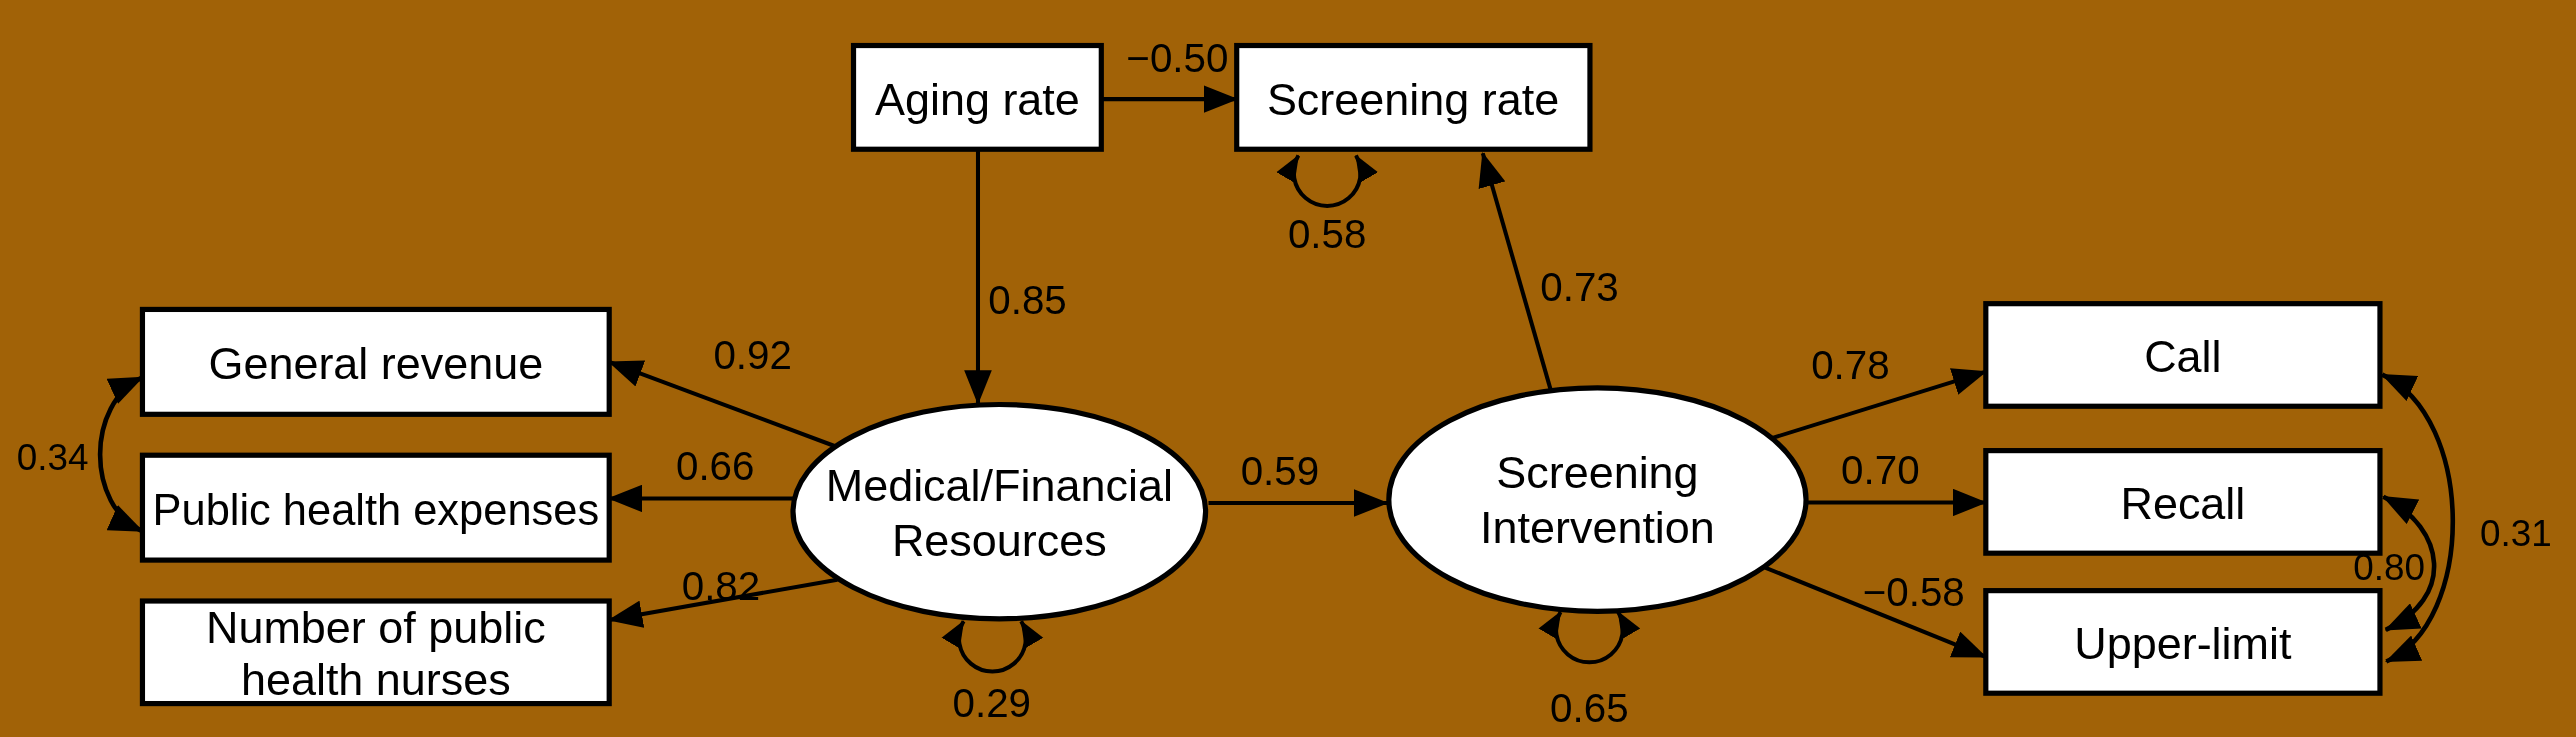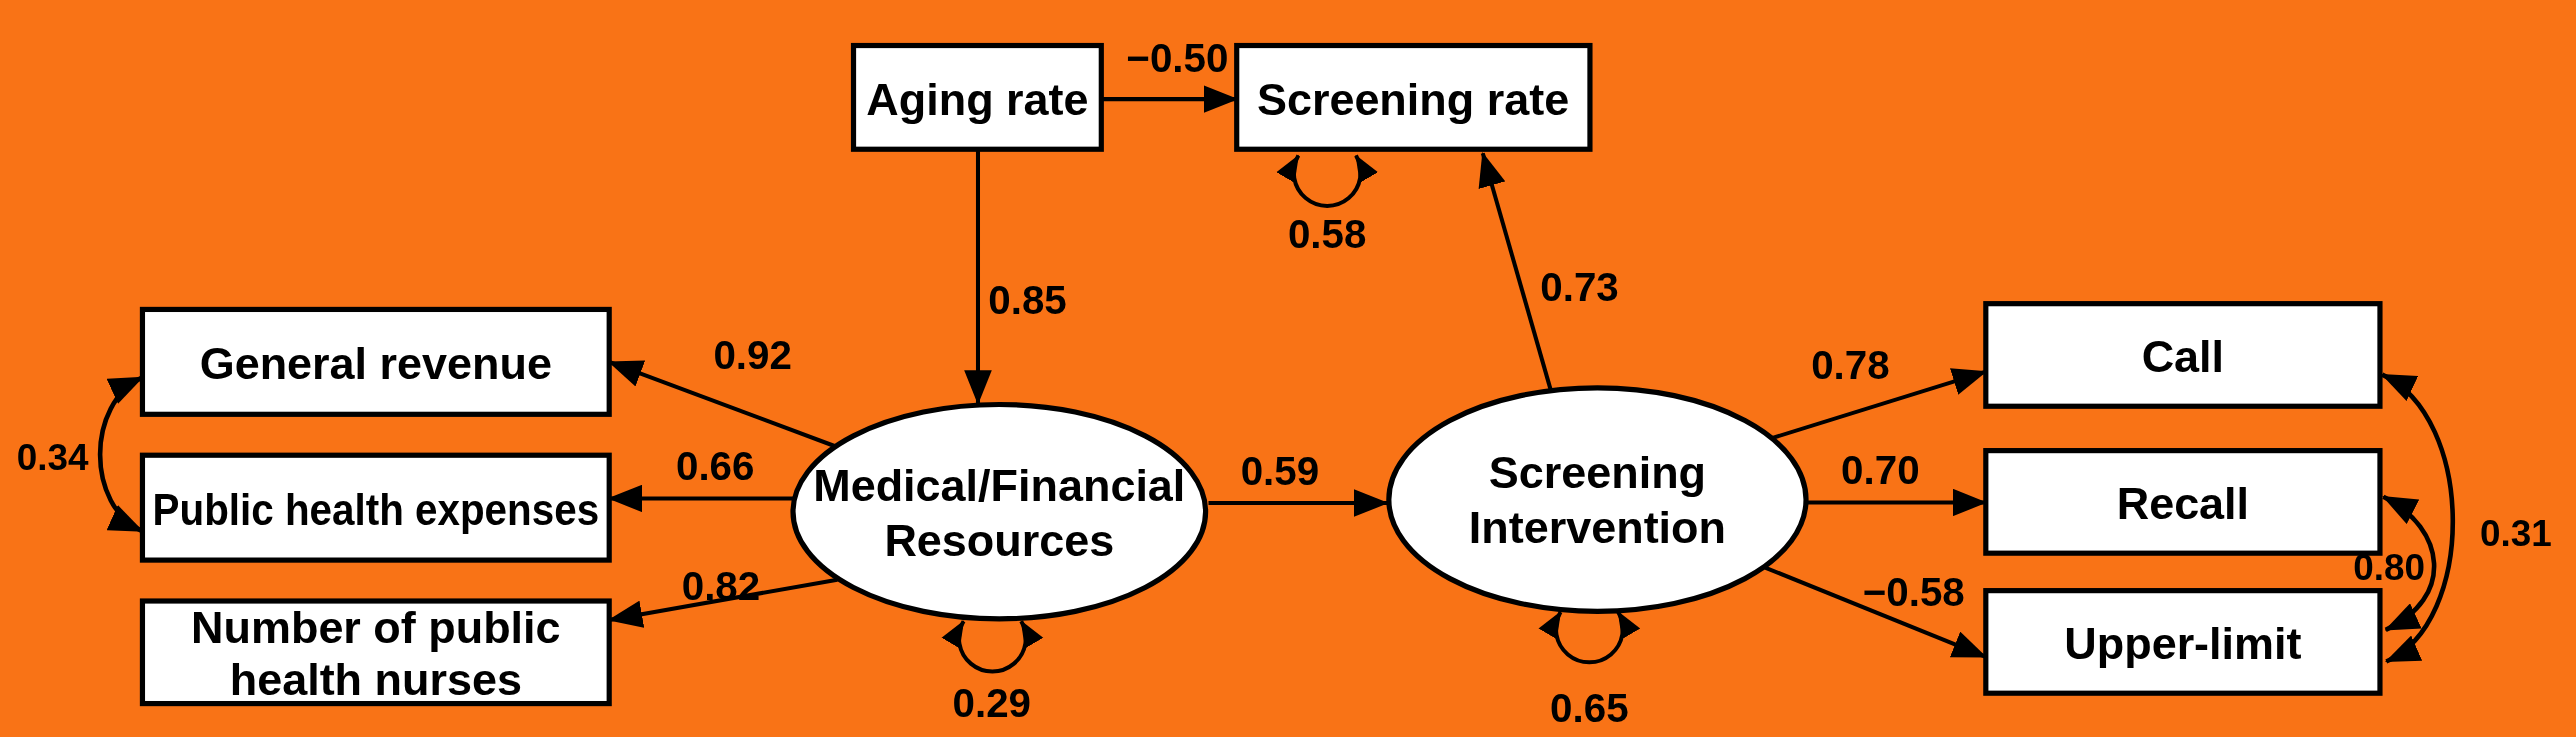--- a/index.html
+++ b/index.html
@@ -1,16 +1,16 @@
 <!DOCTYPE html>
 <html style="font-size:9.2px"><head>
 <meta charset="utf-8">
 <style>
   html, body { margin: 0; padding: 0; background: #ffffff; }
-  .stage { width: 2576px; height: 737px; position: relative; background: #f97316; font-weight: bold; }
+  .stage { width: 2576px; height: 737px; position: relative; background: #a16207; }
   svg { display: block; }
   text {
     font-family: "Liberation Sans", "DejaVu Sans", sans-serif;
     fill: #000000;
   }
   .node-label { font-size: 78px; }
   .coef-label { font-size: 70px; }
   .cov-label  { font-size: 64px; }
   .node-shape { fill: #ffffff; stroke: #000000; stroke-width: 9px; }
   .edge  { stroke: #000000; stroke-width: 7px; fill: none; }

